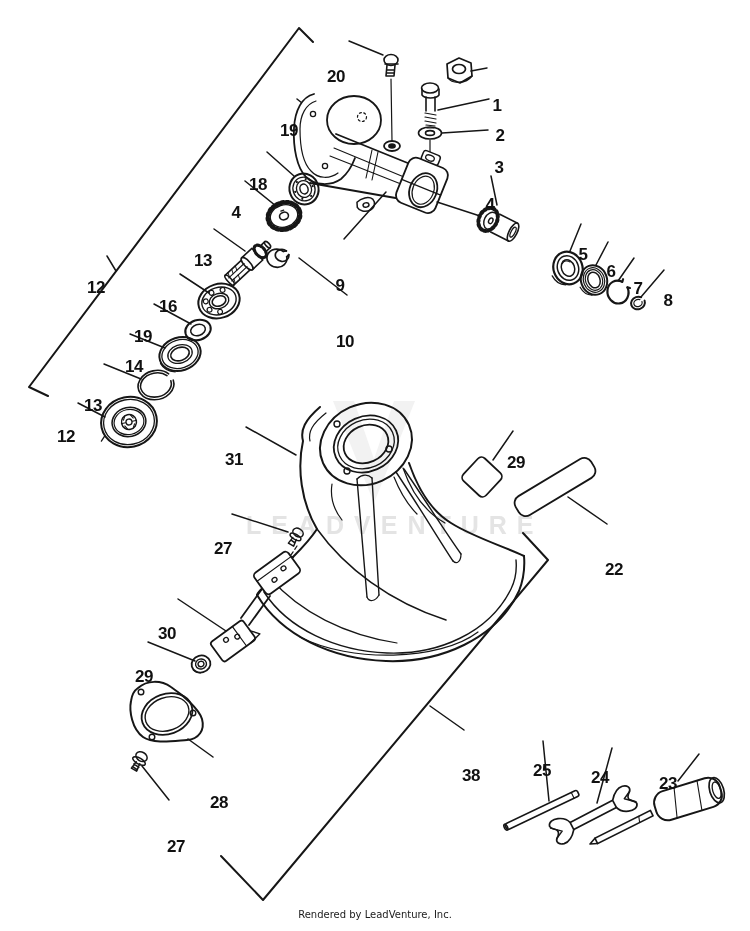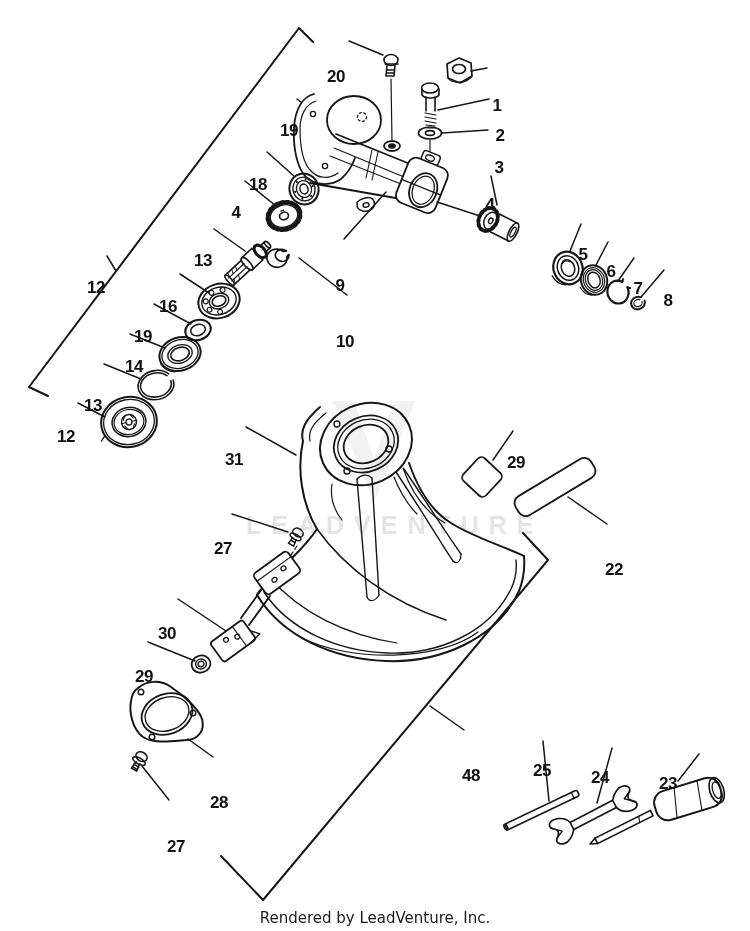--- a/index.html
+++ b/index.html
@@ -11,21 +11,21 @@
            color:#111;letter-spacing:-0.5px;white-space:nowrap;margin-top:39px;}
   .wm{position:absolute;left:246px;top:511px;font-weight:700;font-size:25px;
       letter-spacing:10px;color:#e4e4e4;white-space:nowrap;}
   .logo-mark{position:absolute;left:333px;top:401px;width:0;height:0;
       border-left:41px solid transparent;border-right:41px solid transparent;
       border-top:102px solid #f2f2f2;}
   .logo-cut{position:absolute;left:354px;top:401px;width:0;height:0;
       border-left:20px solid transparent;border-right:20px solid transparent;
       border-top:58px solid #ffffff;}
   .footer{position:absolute;left:50%;top:909px;transform:translateX(-50%);
-      font-family:"DejaVu Sans",sans-serif;font-size:15px;color:#1b1b1b;white-space:nowrap;}
+      font-family:"DejaVu Sans",sans-serif;font-size:10px;color:#1b1b1b;white-space:nowrap;}
 </style>
 </head>
 <body>
 
 <div class="stage">
 
   <div class="logo-mark"></div>
   <div class="logo-cut"></div>
   <div class="wm">LEADVENTURE</div>
 
@@ -384,21 +384,21 @@
   <div class="callout" style="left:168px;top:268px">16</div>
   <div class="callout" style="left:203px;top:222px">13</div>
   <div class="callout" style="left:258px;top:146px">18</div>
   <div class="callout" style="left:289px;top:92px">19</div>
   <div class="callout" style="left:336px;top:38px">20</div>
   <div class="callout" style="left:516px;top:424px">29</div>
   <div class="callout" style="left:614px;top:531px">22</div>
   <div class="callout" style="left:668px;top:745px">23</div>
   <div class="callout" style="left:600px;top:739px">24</div>
   <div class="callout" style="left:542px;top:732px">25</div>
-  <div class="callout" style="left:471px;top:737px">48</div>
+  <div class="callout" style="left:471px;top:737px">38</div>
   <div class="callout" style="left:223px;top:510px">27</div>
   <div class="callout" style="left:176px;top:808px">27</div>
   <div class="callout" style="left:219px;top:764px">28</div>
   <div class="callout" style="left:144px;top:638px">29</div>
   <div class="callout" style="left:167px;top:595px">30</div>
   <div class="callout" style="left:234px;top:421px">31</div>
 
   <div class="footer">Rendered by LeadVenture, Inc.</div>
 </div>
 

